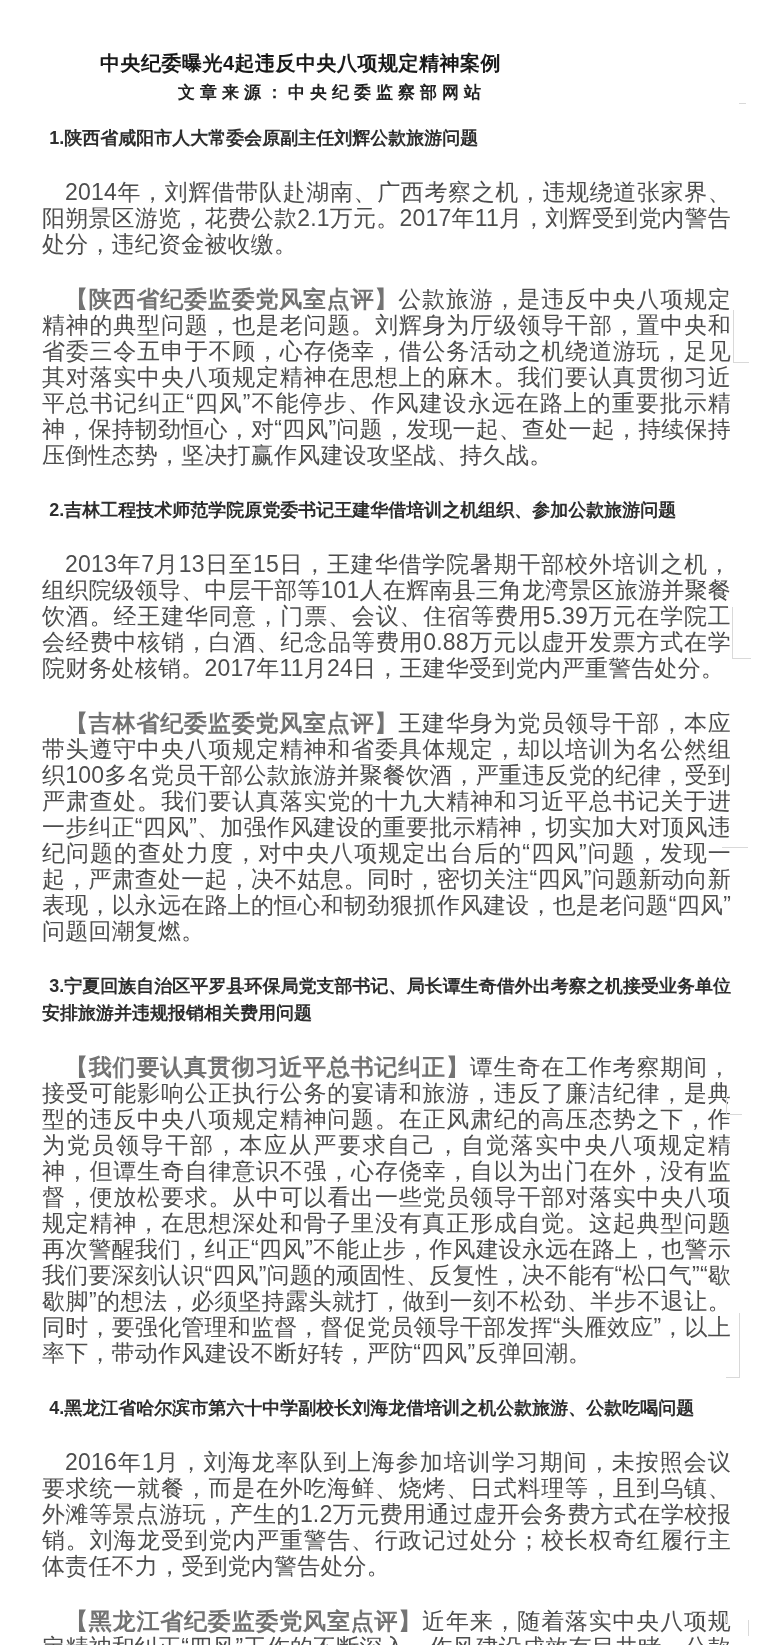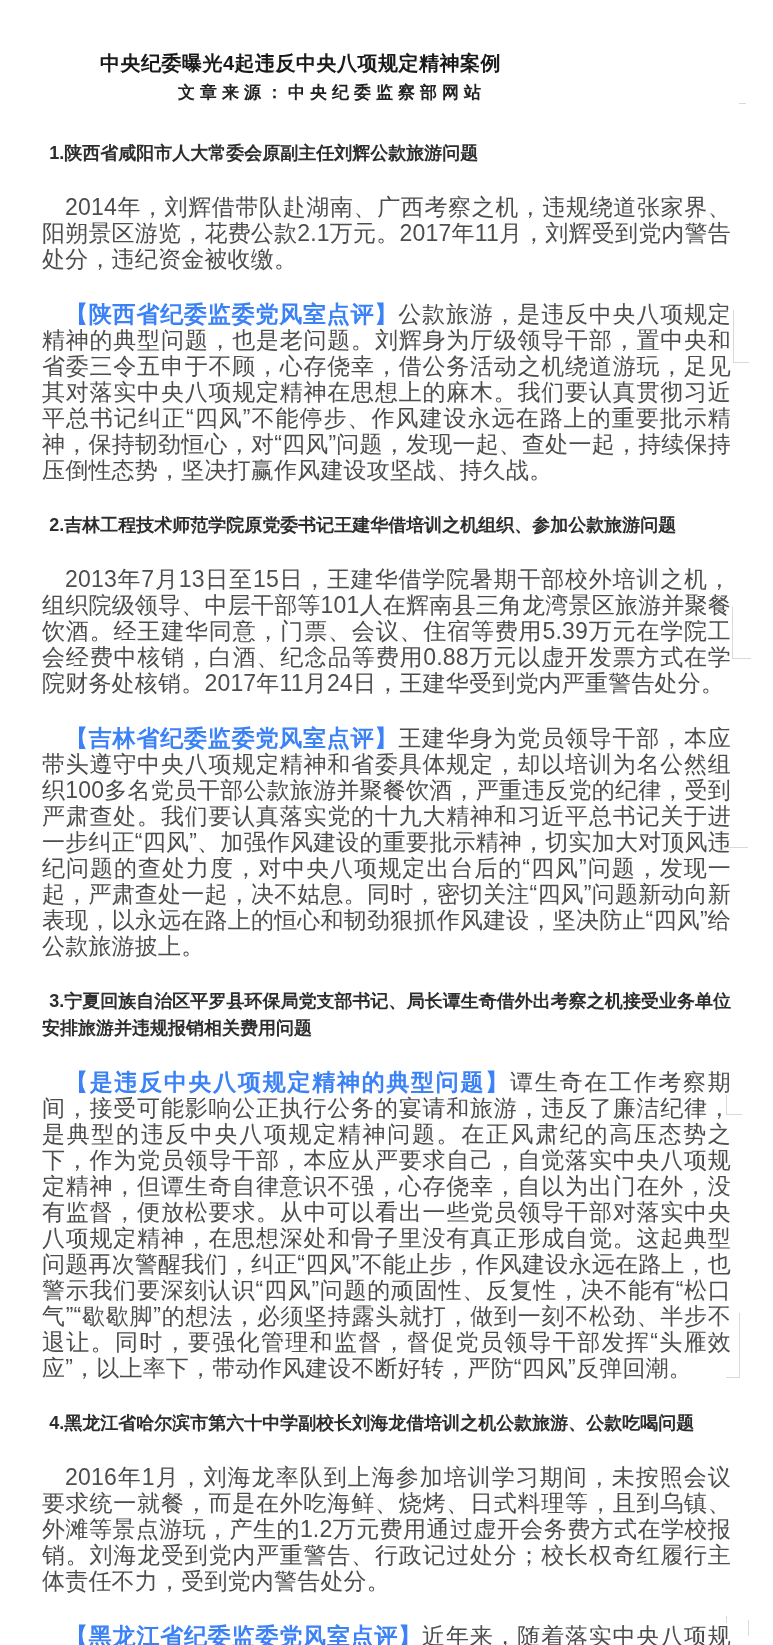--- a/index.html
+++ b/index.html
@@ -40,33 +40,33 @@
   .section-heading {
     font-size: 18px;
     font-weight: bold;
     color: #2e2e2e;
     line-height: 27px;
     margin: 26px 0 27px 0;
     text-indent: 0.4em;
     text-align: justify;
   }
   .section-heading.first {
-    margin-top: 34px;
+    margin-top: 19px;
   }
   .para {
     font-size: 23px;
     color: #4d4d4d;
     line-height: 26px;
     margin: 0 0 29px 0;
     text-indent: 1em;
     text-align: justify;
     letter-spacing: 0.2px;
   }
   .para b {
-    color: #3b82f6;
+    color: #737373;
     font-weight: bold;
   }
   
   .artifact {
     position: absolute;
     pointer-events: none;
   }
   .art-line-h { border-top: 1px solid #d9d9d9; height: 0; }
   .art-corner {
     border-left: 1px solid #d9d9d9;
@@ -81,24 +81,24 @@
 
   <h1 class="article-title">中央纪委曝光4起违反中央八项规定精神案例</h1>
   <div class="article-source">文章来源：中央纪委监察部网站</div>
 
   <h2 class="section-heading first">1.陕西省咸阳市人大常委会原副主任刘辉公款旅游问题</h2>
   <p class="para">2014年，刘辉借带队赴湖南、广西考察之机，违规绕道张家界、阳朔景区游览，花费公款2.1万元。2017年11月，刘辉受到党内警告处分，违纪资金被收缴。</p>
   <p class="para"><b>【陕西省纪委监委党风室点评】</b><span>公款旅游，是违反中央八项规定精神的典型问题，也是老问题。刘辉身为厅级领导干部，置中央和省委三令五申于不顾，心存侥幸，借公务活动之机绕道游玩，足见其对落实中央八项规定精神在思想上的麻木。我们要认真贯彻习近平总书记纠正“四风”不能停步、作风建设永远在路上的重要批示精神，保持韧劲恒心，对“四风”问题，发现一起、查处一起，持续保持压倒性态势，坚决打赢作风建设攻坚战、持久战。</span></p>
 
   <h2 class="section-heading">2.吉林工程技术师范学院原党委书记王建华借培训之机组织、参加公款旅游问题</h2>
   <p class="para">2013年7月13日至15日，王建华借学院暑期干部校外培训之机，组织院级领导、中层干部等101人在辉南县三角龙湾景区旅游并聚餐饮酒。经王建华同意，门票、会议、住宿等费用5.39万元在学院工会经费中核销，白酒、纪念品等费用0.88万元以虚开发票方式在学院财务处核销。2017年11月24日，王建华受到党内严重警告处分。</p>
-  <p class="para"><b>【吉林省纪委监委党风室点评】</b><span>王建华身为党员领导干部，本应带头遵守中央八项规定精神和省委具体规定，却以培训为名公然组织100多名党员干部公款旅游并聚餐饮酒，严重违反党的纪律，受到严肃查处。我们要认真落实党的十九大精神和习近平总书记关于进一步纠正“四风”、加强作风建设的重要批示精神，切实加大对顶风违纪问题的查处力度，对中央八项规定出台后的“四风”问题，发现一起，严肃查处一起，决不姑息。同时，密切关注“四风”问题新动向新表现，以永远在路上的恒心和韧劲狠抓作风建设，坚决防止“四风”给公款旅游披上。</span></p>
+  <p class="para"><b>【吉林省纪委监委党风室点评】</b><span>王建华身为党员领导干部，本应带头遵守中央八项规定精神和省委具体规定，却以培训为名公然组织100多名党员干部公款旅游并聚餐饮酒，严重违反党的纪律，受到严肃查处。我们要认真落实党的十九大精神和习近平总书记关于进一步纠正“四风”、加强作风建设的重要批示精神，切实加大对顶风违纪问题的查处力度，对中央八项规定出台后的“四风”问题，发现一起，严肃查处一起，决不姑息。同时，密切关注“四风”问题新动向新表现，以永远在路上的恒心和韧劲狠抓作风建设，也是老问题“四风”问题回潮复燃。</span></p>
 
   <h2 class="section-heading">3.宁夏回族自治区平罗县环保局党支部书记、局长谭生奇借外出考察之机接受业务单位安排旅游并违规报销相关费用问题</h2>
-  <p class="para"><b>【是违反中央八项规定精神的典型问题】</b><span>谭生奇在工作考察期间，接受可能影响公正执行公务的宴请和旅游，违反了廉洁纪律，是典型的违反中央八项规定精神问题。在正风肃纪的高压态势之下，作为党员领导干部，本应从严要求自己，自觉落实中央八项规定精神，但谭生奇自律意识不强，心存侥幸，自以为出门在外，没有监督，便放松要求。从中可以看出一些党员领导干部对落实中央八项规定精神，在思想深处和骨子里没有真正形成自觉。这起典型问题再次警醒我们，纠正“四风”不能止步，作风建设永远在路上，也警示我们要深刻认识“四风”问题的顽固性、反复性，决不能有“松口气”“歇歇脚”的想法，必须坚持露头就打，做到一刻不松劲、半步不退让。同时，要强化管理和监督，督促党员领导干部发挥“头雁效应”，以上率下，带动作风建设不断好转，严防“四风”反弹回潮。</span></p>
+  <p class="para"><b>【我们要认真贯彻习近平总书记纠正】</b><span>谭生奇在工作考察期间，接受可能影响公正执行公务的宴请和旅游，违反了廉洁纪律，是典型的违反中央八项规定精神问题。在正风肃纪的高压态势之下，作为党员领导干部，本应从严要求自己，自觉落实中央八项规定精神，但谭生奇自律意识不强，心存侥幸，自以为出门在外，没有监督，便放松要求。从中可以看出一些党员领导干部对落实中央八项规定精神，在思想深处和骨子里没有真正形成自觉。这起典型问题再次警醒我们，纠正“四风”不能止步，作风建设永远在路上，也警示我们要深刻认识“四风”问题的顽固性、反复性，决不能有“松口气”“歇歇脚”的想法，必须坚持露头就打，做到一刻不松劲、半步不退让。同时，要强化管理和监督，督促党员领导干部发挥“头雁效应”，以上率下，带动作风建设不断好转，严防“四风”反弹回潮。</span></p>
 
   <h2 class="section-heading">4.黑龙江省哈尔滨市第六十中学副校长刘海龙借培训之机公款旅游、公款吃喝问题</h2>
   <p class="para">2016年1月，刘海龙率队到上海参加培训学习期间，未按照会议要求统一就餐，而是在外吃海鲜、烧烤、日式料理等，且到乌镇、外滩等景点游玩，产生的1.2万元费用通过虚开会务费方式在学校报销。刘海龙受到党内严重警告、行政记过处分；校长权奇红履行主体责任不力，受到党内警告处分。</p>
   <p class="para"><b>【黑龙江省纪委监委党风室点评】</b><span>近年来，随着落实中央八项规定精神和纠正“四风”工作的不断深入，作风建设成效有目共睹，公款旅游问题明显减少，但仍有个别党员干部心存侥幸，借公务差旅之机旅游或以公务差旅为名变相旅游。这起案例警示我们，纪律面前没有“暗门”，采取各种手段，给公款旅游披上“隐身衣”一样会受到严肃处理。作风建设永远在路上，只有持续努力，久久为功，方可善作善成。要持之以恒，加强对中央八项规定及实施细则精神监督检查，紧盯突出表现，紧盯重要节点，紧盯“关键少数”，创新工作方式，密切关注新动向，决不让“四风”反弹回潮。（中央纪委监察部网站 赵国利 整理）</span></p>
 
   <div class="artifact art-line-h" style="left:739px; top:103px; width:7px;"></div>
   <div class="artifact art-corner" style="left:733px; top:310px; width:15px; height:52px;"></div>
   <div class="artifact art-corner" style="left:732px; top:607px; width:18px; height:51px;"></div>
   <div class="artifact art-line-h" style="left:722px; top:847px; width:26px;"></div>
   <div class="artifact art-corner" style="left:726px; top:1095px; width:15px; height:19px;"></div>

